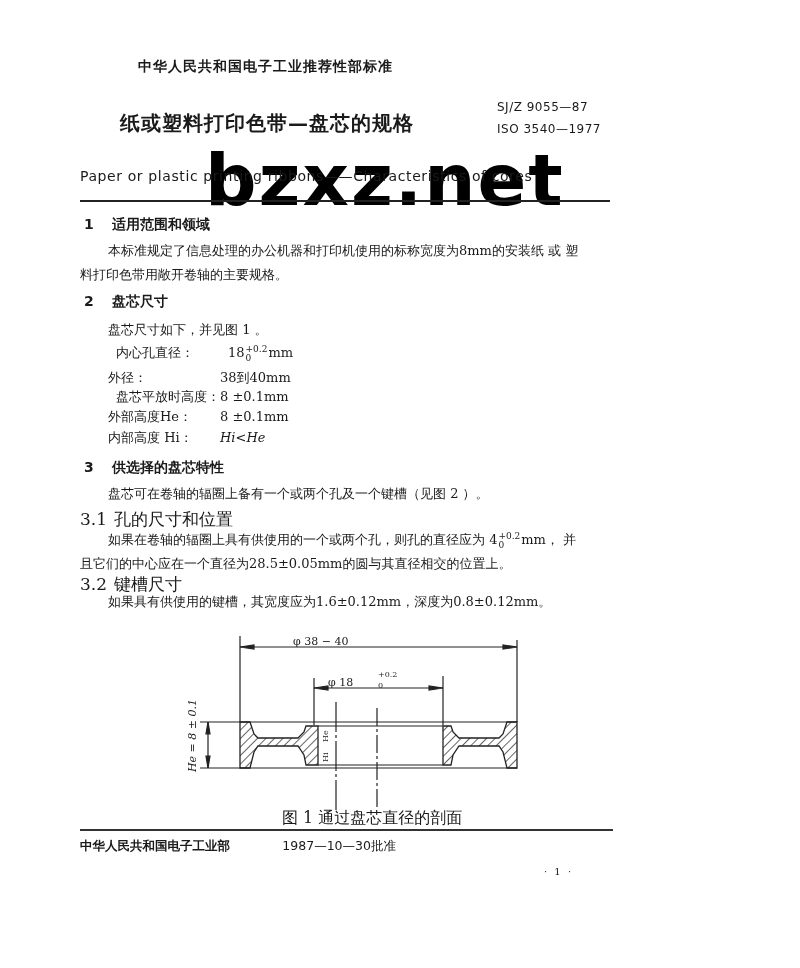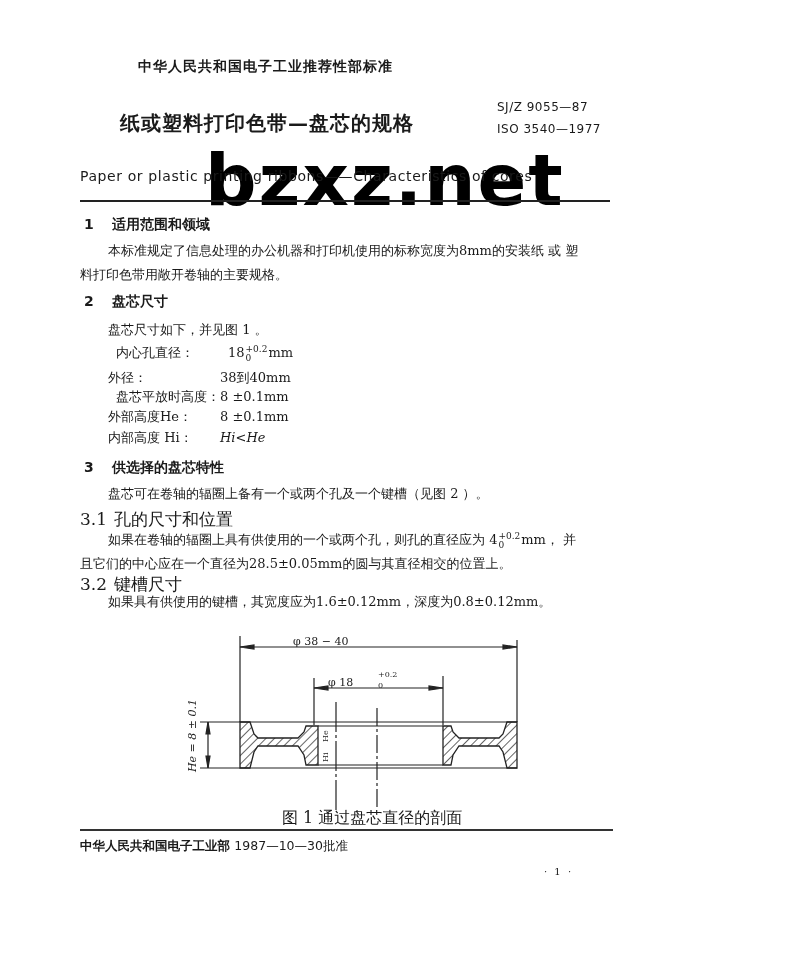--- a/index.html
+++ b/index.html
@@ -17,21 +17,21 @@
   .rule-thick { left: 80px; top: 200px; width: 530px; height: 2px; background: #222; }
   .rule-foot { left: 80px; top: 829px; width: 533px; height: 2px; background: #333; }
   .sec-h { font-family: "DejaVu Sans", sans-serif; font-weight: bold; font-size: 14px; }
   .sec-num { display: inline-block; width: 28px; }
   .body { font-size: 13px; }
   .sub-h { font-size: 17px; }
   .tolbox { display: inline-block; vertical-align: middle; font-size: 9px; line-height: 9px; text-align: left; margin: 0 1px; }
   .spec-label { display: inline-block; width: 112px; }
   .fig-caption { left: 282px; top: 808px; font-size: 16px; }
   .footer-text { left: 80px; top: 838px; font-family: "DejaVu Sans", sans-serif; font-weight: bold; font-size: 12.5px; }
-  .footer-text .date { font-weight: normal; }
+  .footer-text .date { font-weight: normal; margin-left: 48px; }
   .page-num { left: 544px; top: 866px; font-size: 10px; letter-spacing: 2px; }
   svg text { font-family: "DejaVu Serif", serif; }
 </style>
 </head>
 <body>
 
 <div class="abs watermark">bzxz.net</div>
 
 <div class="abs hdr-top">中华人民共和国电子工业推荐性部标准</div>
 <div class="abs title">纸或塑料打印色带—盘芯的规格</div>

